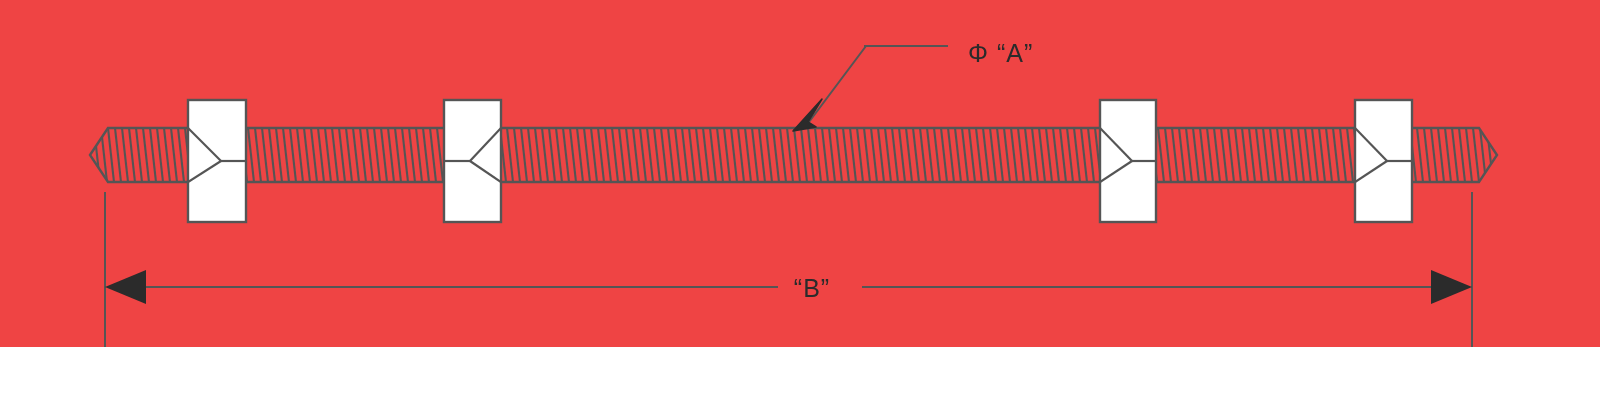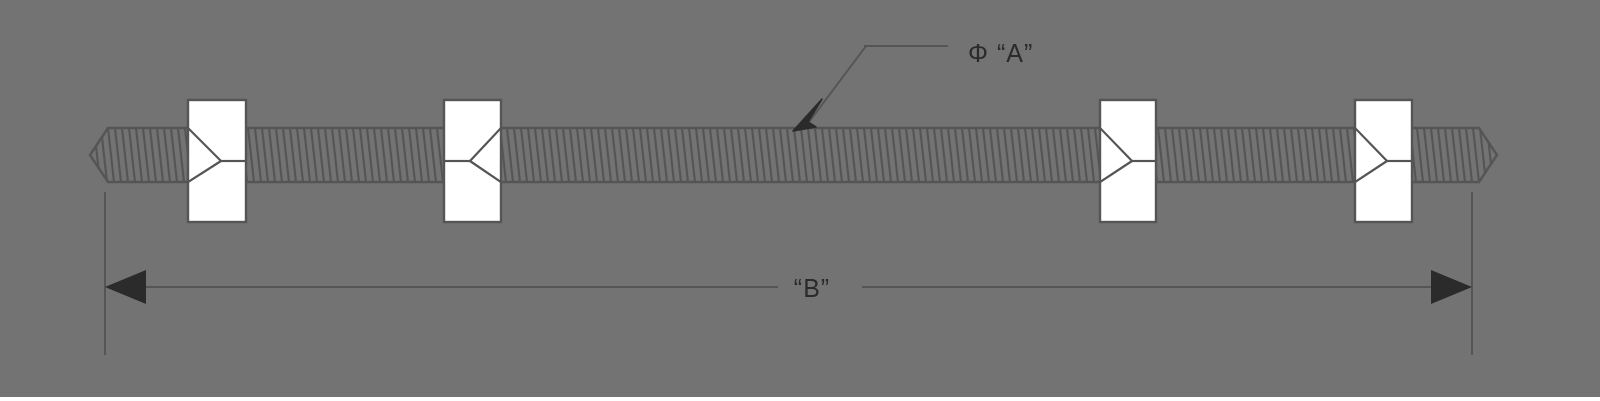--- a/index.html
+++ b/index.html
@@ -7,22 +7,22 @@
     margin: 0;
     padding: 0;
     background: #ffffff;
   }
   body {
     font-family: "Liberation Sans", sans-serif;
   }
   #drawing-root {
     position: relative;
     width: 1600px;
-    height: 397px;
-    background: #737373;
+    height: 347px;
+    background: #ef4444;
     overflow: hidden;
   }
   #drawing-svg {
     display: block;
     width: 1600px;
     height: 401px;
   }
   .dim-text {
     font-family: "Liberation Sans", sans-serif;
     font-size: 25px;

